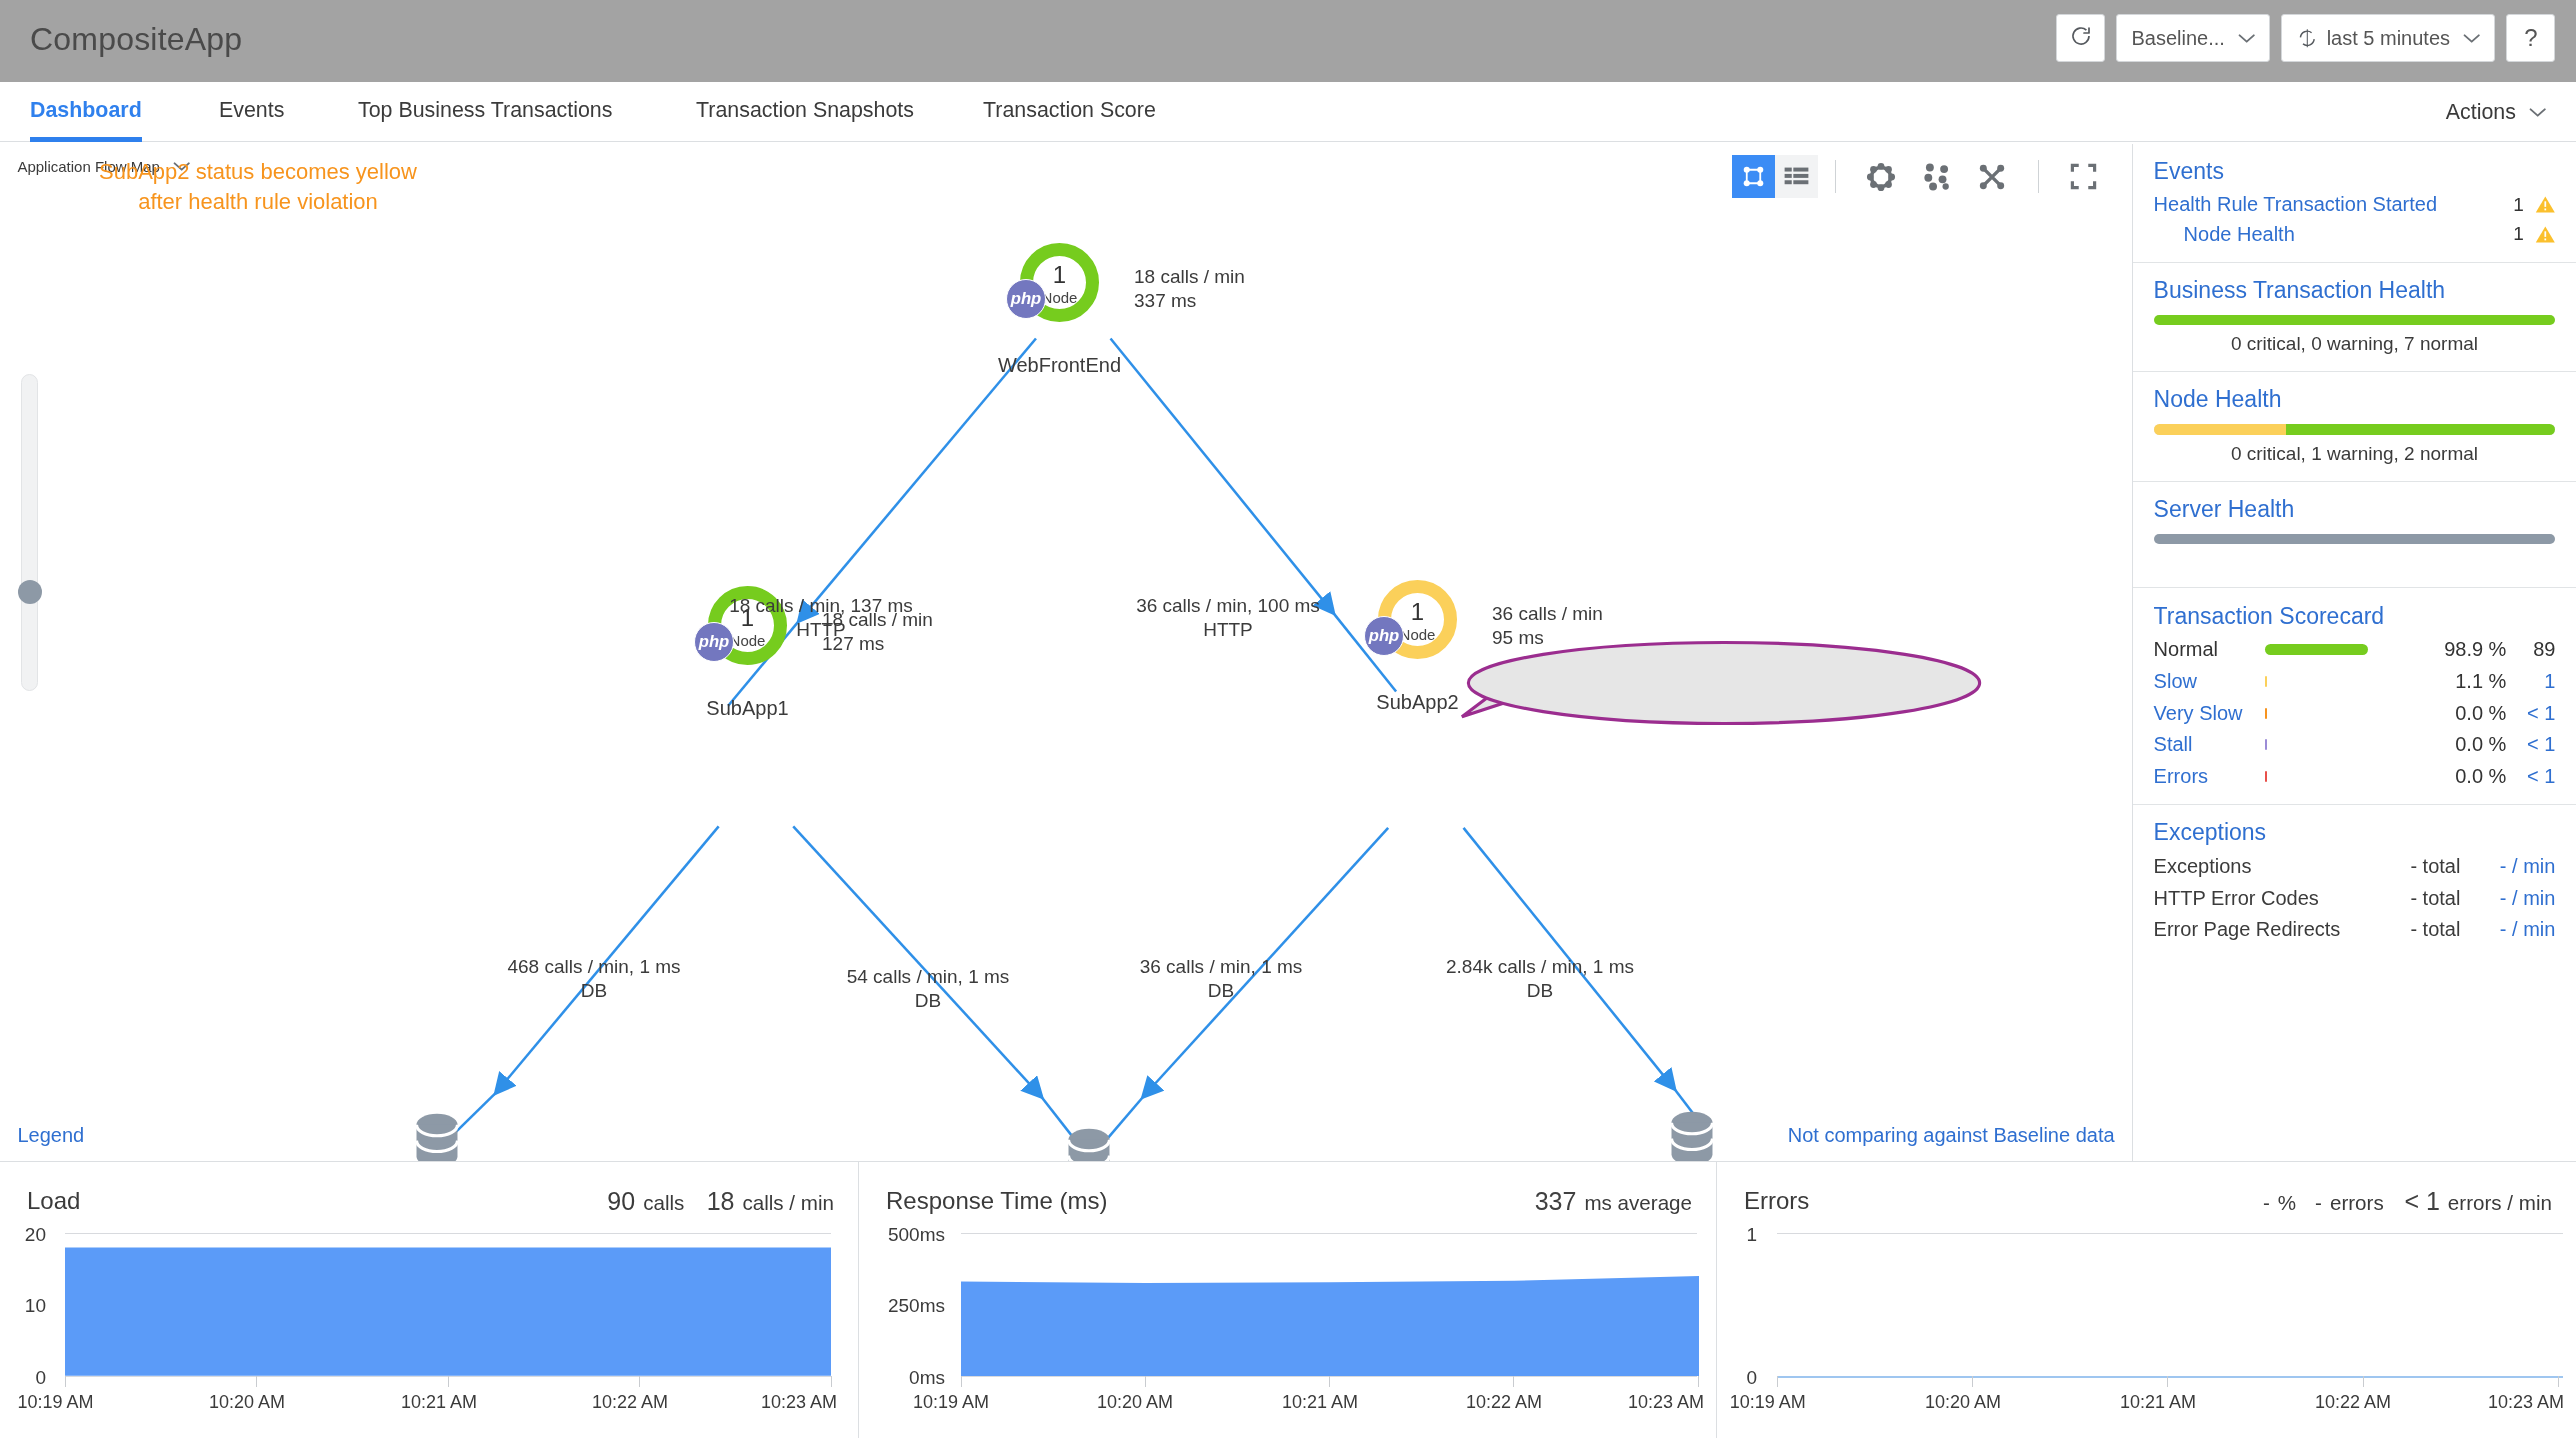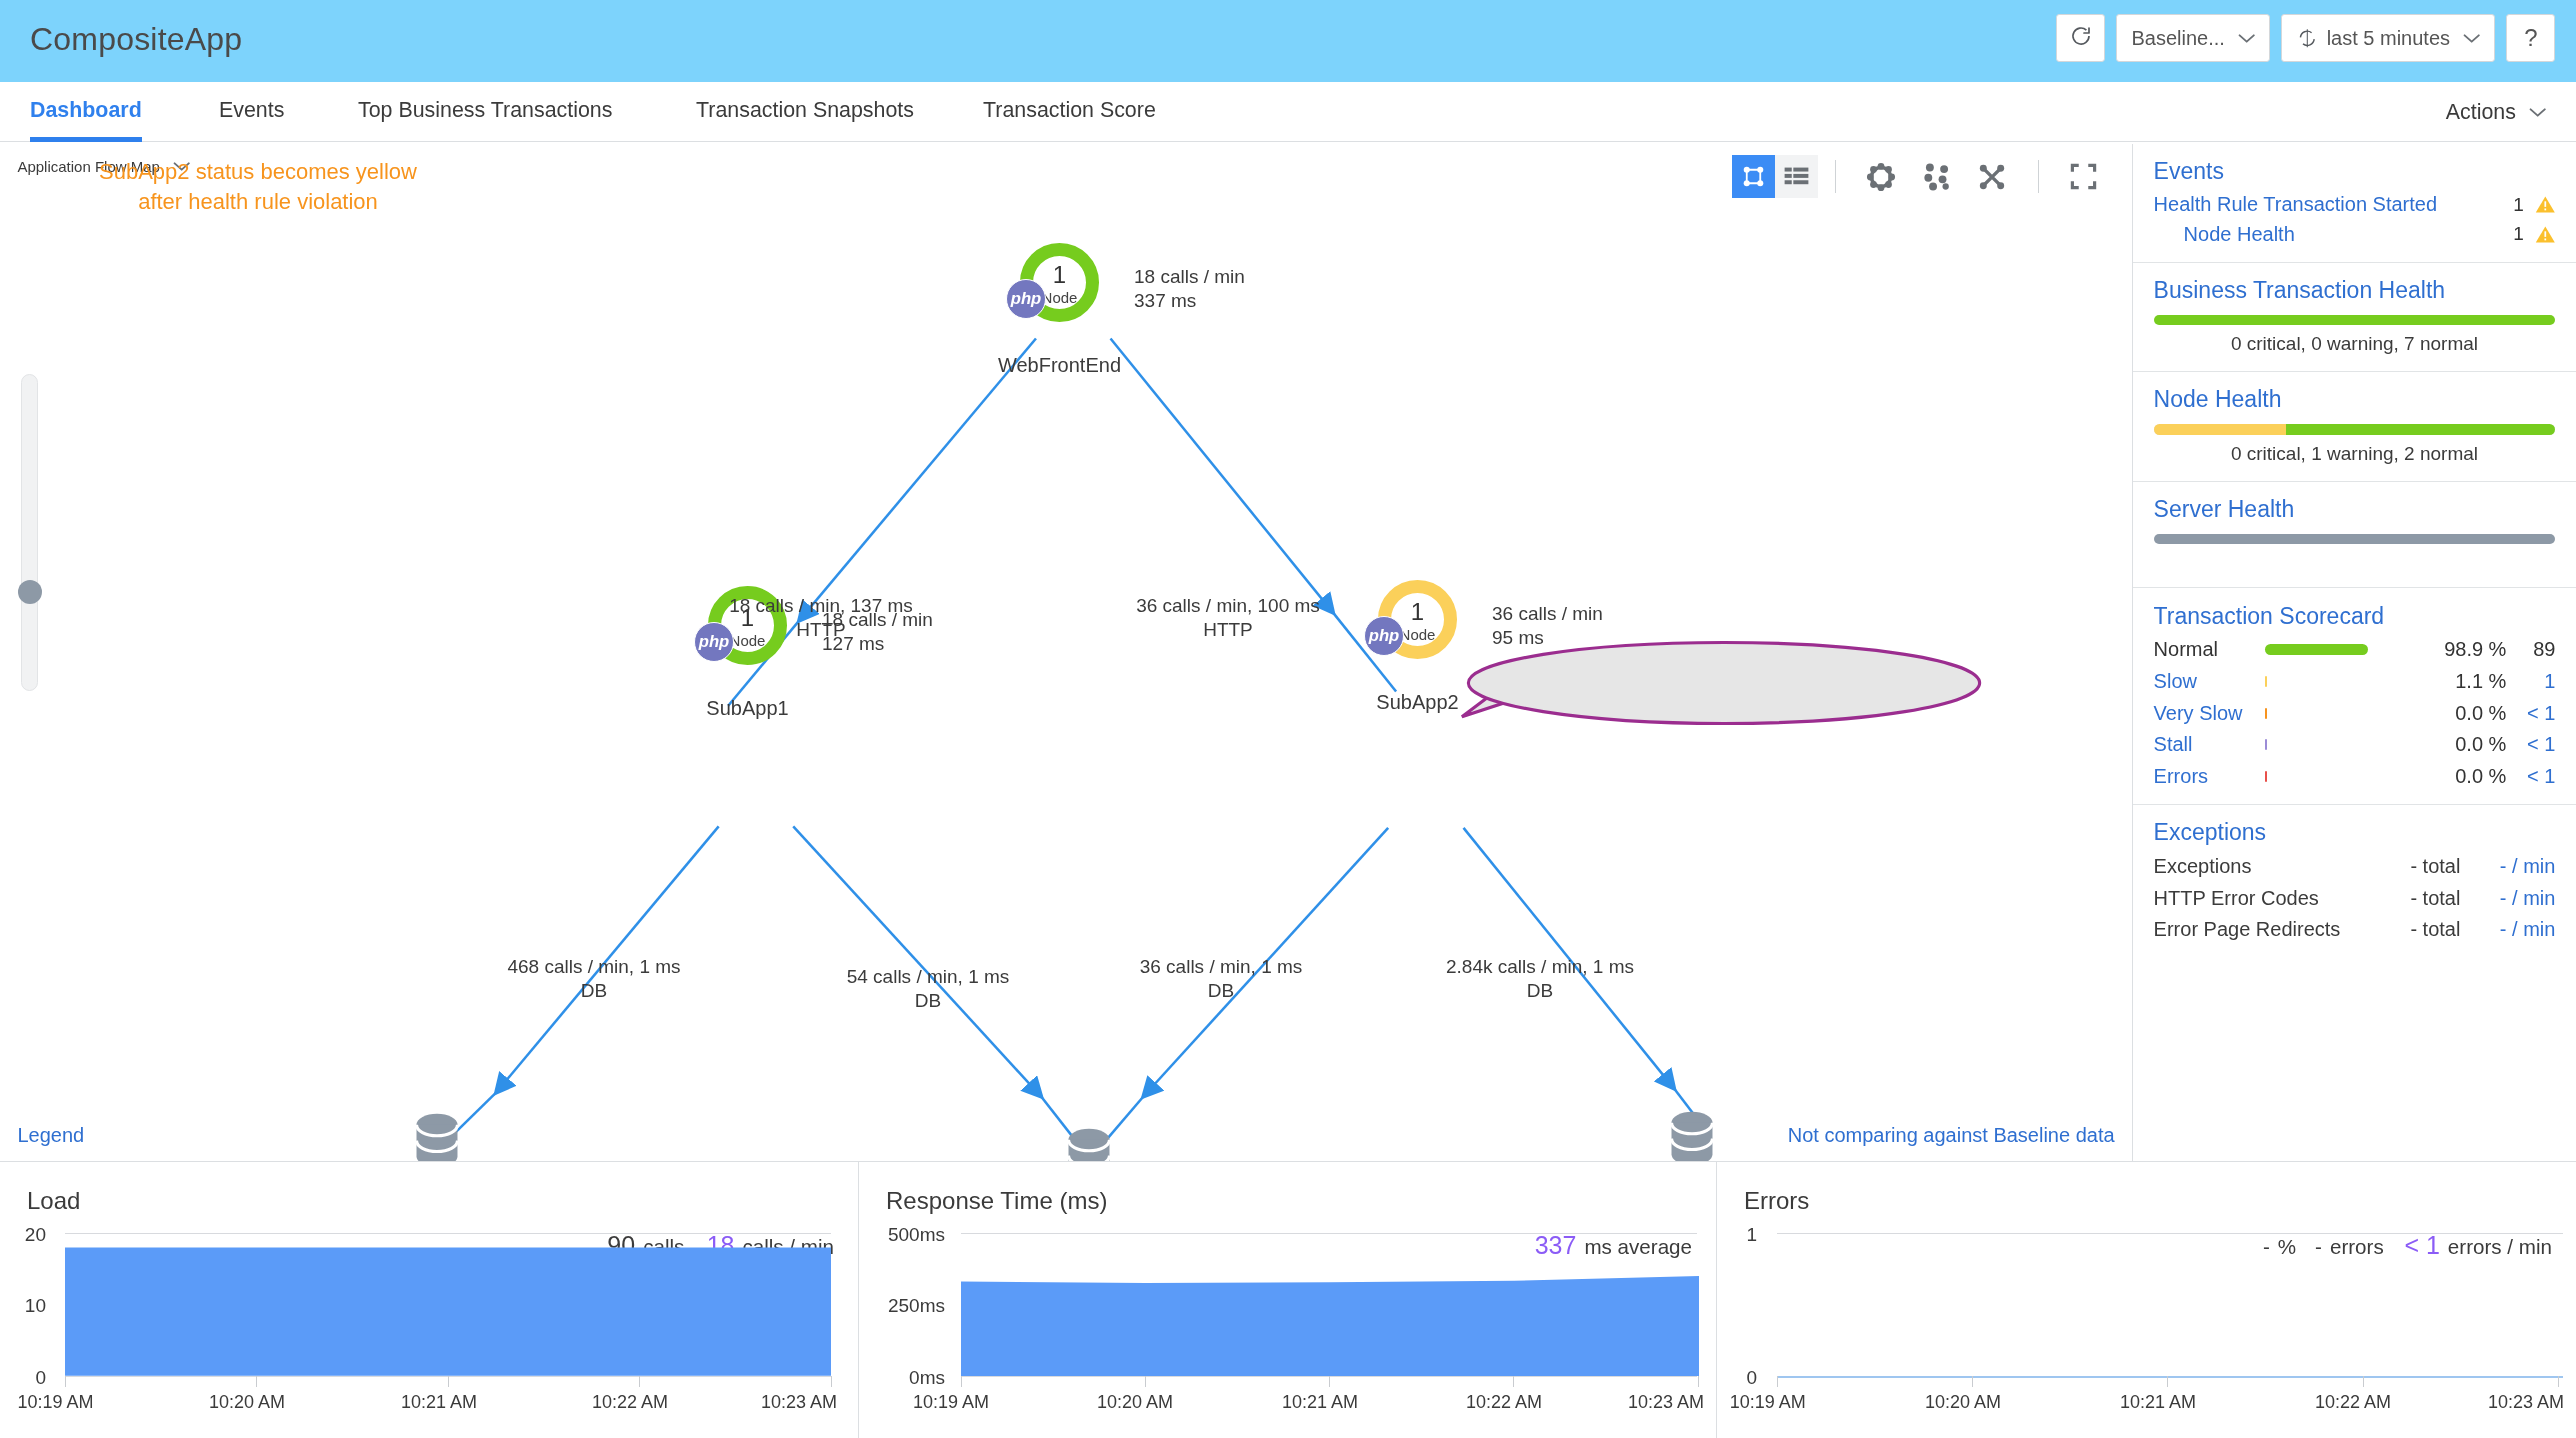--- a/index.html
+++ b/index.html
@@ -8,21 +8,21 @@
     font-family: "Liberation Sans", sans-serif;
     background: #ffffff;
     color: #333333;
     overflow: hidden;
   }
   .app { position: relative; width: 2576px; height: 1439px; }
 
   
   .header {
     position: absolute; top: 0; left: 0; width: 2576px; height: 82px;
-    background: #7dd3fc;
+    background: #a3a3a3;
   }
   .app-title {
     position: absolute; left: 30px; top: 20.6px;
     font-size: 32px; color: #4a4a4a; font-weight: 400; letter-spacing: 0.2px;
   }
   .hdr-controls {
     position: absolute; right: 20.6px; top: 14.3px;
     display: flex; align-items: center; gap: 11px;
   }
   .btn-box {
@@ -186,21 +186,21 @@
   .chart-card { position: relative; height: 278px; border-top: 0.8px solid #dcdfe2; }
   .chart-card + .chart-card { border-left: 0.8px solid #dcdfe2; }
   .chart-title {
     position: absolute; left: 27px; top: 25px; font-size: 24px; color: #3b3b3b;
   }
   .chart-stats {
     position: absolute; right: 24px; top: 25px; display:flex; align-items: baseline; gap: 8px;
     font-size: 20.6px; color: #3b3b3b;
   }
   .stat-big { font-size: 25px; color: #3b3b3b; }
-  .stat-big.blue { color: #8b5cf6; margin-top: 44px; }
+  .stat-big.blue { color: #404040; }
   .chart-area { position: absolute; left: 0; top: 73px; right: 0; bottom: 0; }
   .ytick { position: absolute; font-size: 19px; color: #3b3b3b; text-align: right; }
   .gridline { position: absolute; height: 0.8px; background: #d8dade; }
   .gridline.light { background: #e8eaec; }
   .xtick { position: absolute; font-size: 18px; color: #3b3b3b; }
   .xmark { position: absolute; width: 0.8px; background: #c9ccd0; }
 </style>
 </head>
 <body>
 

